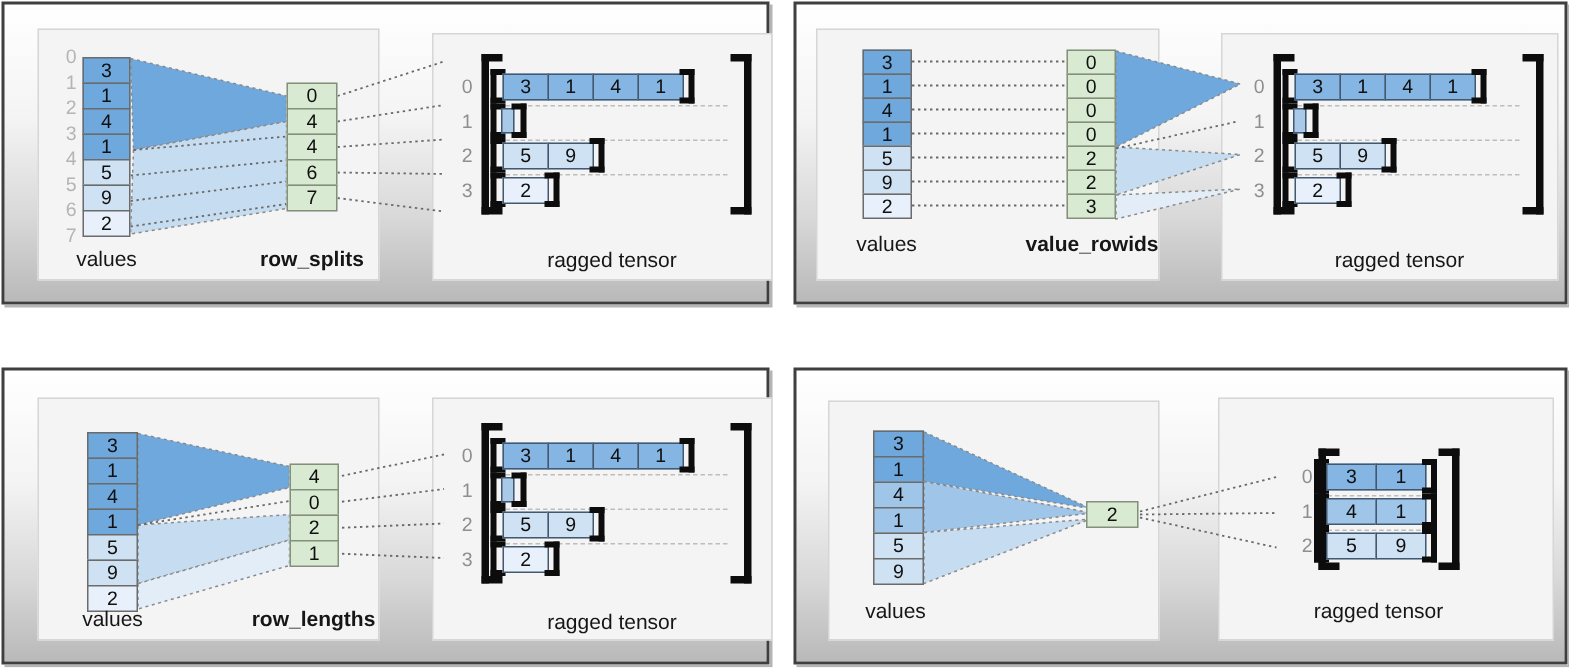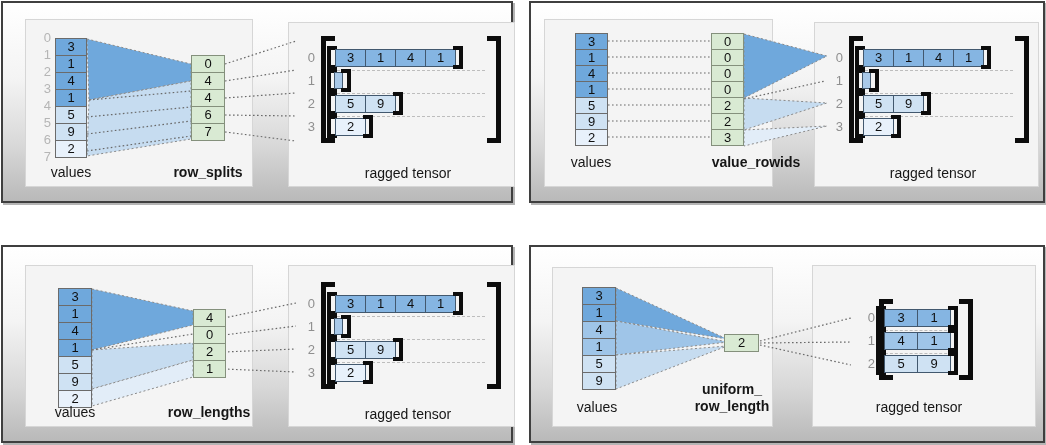--- a/index.html
+++ b/index.html
@@ -130,21 +130,21 @@
       <div class="cell vs-light" style="left: 44px; top: 110px; width: 33px; height: 17px;">9</div>
       <div class="cell vs-lighter" style="left: 44px; top: 126px; width: 33px; height: 17px;">2</div>
       <div class="cell grn" style="left: 180px; top: 30px; width: 33px; height: 17px;">0</div>
       <div class="cell grn" style="left: 180px; top: 46px; width: 33px; height: 17px;">0</div>
       <div class="cell grn" style="left: 180px; top: 62px; width: 33px; height: 17px;">0</div>
       <div class="cell grn" style="left: 180px; top: 78px; width: 33px; height: 17px;">0</div>
       <div class="cell grn" style="left: 180px; top: 94px; width: 33px; height: 17px;">2</div>
       <div class="cell grn" style="left: 180px; top: 110px; width: 33px; height: 17px;">2</div>
       <div class="cell grn" style="left: 180px; top: 126px; width: 33px; height: 17px;">3</div>
       <div class="lbl" style="left: 60px; top: 151px;">values</div>
-      <div class="lbl b" style="left: 197px; top: 151px; margin-left: 28px;">value_rowids</div>
+      <div class="lbl b" style="left: 197px; top: 151px;">value_rowids</div>
       <div class="lbl" style="left: 402px; top: 162px;">ragged tensor</div>
       <div class="bbr l" style="left: 318px; top: 33px; height: 107px;"></div>
       <div class="bbr r" style="left: 484px; top: 33px; height: 107px;"></div>
       <div class="sep" style="left: 324px; top: 67px; width: 158px;"></div>
       <div class="sep" style="left: 324px; top: 90px; width: 158px;"></div>
       <div class="sep" style="left: 324px; top: 113px; width: 158px;"></div>
       <div class="tidx" style="left: 288px; top: 47px; width: 24px;">0</div>
       <div class="mbr l" style="left: 324px; top: 43px;"></div>
       <div class="cell tc ts-dark" style="left: 332px; top: 46px; width: 31px; height: 18px;">3</div>
       <div class="cell tc ts-dark" style="left: 362px; top: 46px; width: 31px; height: 18px;">1</div>
@@ -230,22 +230,20 @@
         <line x1="229" y1="98" x2="320" y2="118" class="dot"></line>
       </svg>
       <div class="cell vs-dark" style="left: 51px; top: 40px; width: 34px; height: 18px;">3</div>
       <div class="cell vs-dark" style="left: 51px; top: 57px; width: 34px; height: 18px;">1</div>
       <div class="cell vs-med" style="left: 51px; top: 74px; width: 34px; height: 18px;">4</div>
       <div class="cell vs-med" style="left: 51px; top: 91px; width: 34px; height: 18px;">1</div>
       <div class="cell vs-light" style="left: 51px; top: 108px; width: 34px; height: 18px;">5</div>
       <div class="cell vs-light" style="left: 51px; top: 125px; width: 34px; height: 18px;">9</div>
       <div class="cell grn" style="left: 193px; top: 87px; width: 35px; height: 18px;">2</div>
       <div class="lbl" style="left: 66px; top: 152px;">values</div>
-      <div class="lbl b" style="left: 201px; top: 134px;">uniform_
-row_length</div>
       <div class="lbl" style="left: 388px; top: 152px;">ragged tensor</div>
       <div class="bbr l" style="left: 348px; top: 52px; height: 81px;"></div>
       <div class="bbr r" style="left: 428px; top: 52px; height: 81px;"></div>
       <div class="sep" style="left: 354px; top: 83px; width: 72px;"></div>
       <div class="sep" style="left: 354px; top: 106px; width: 72px;"></div>
       <div class="tidx" style="left: 320px; top: 63px; width: 24px;">0</div>
       <div class="mbr l" style="left: 345px; top: 59px;"></div>
       <div class="cell tc ts-dark" style="left: 353px; top: 62px; width: 34px; height: 18px;">3</div>
       <div class="cell tc ts-dark" style="left: 386px; top: 62px; width: 34px; height: 18px;">1</div>
       <div class="mbr r" style="left: 417px; top: 59px;"></div>

